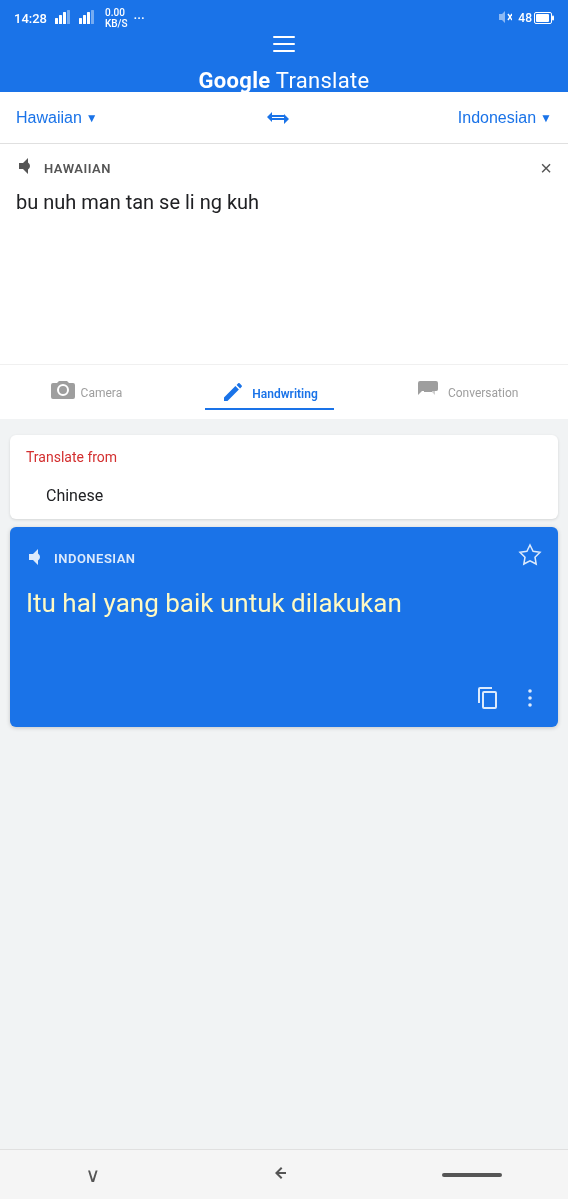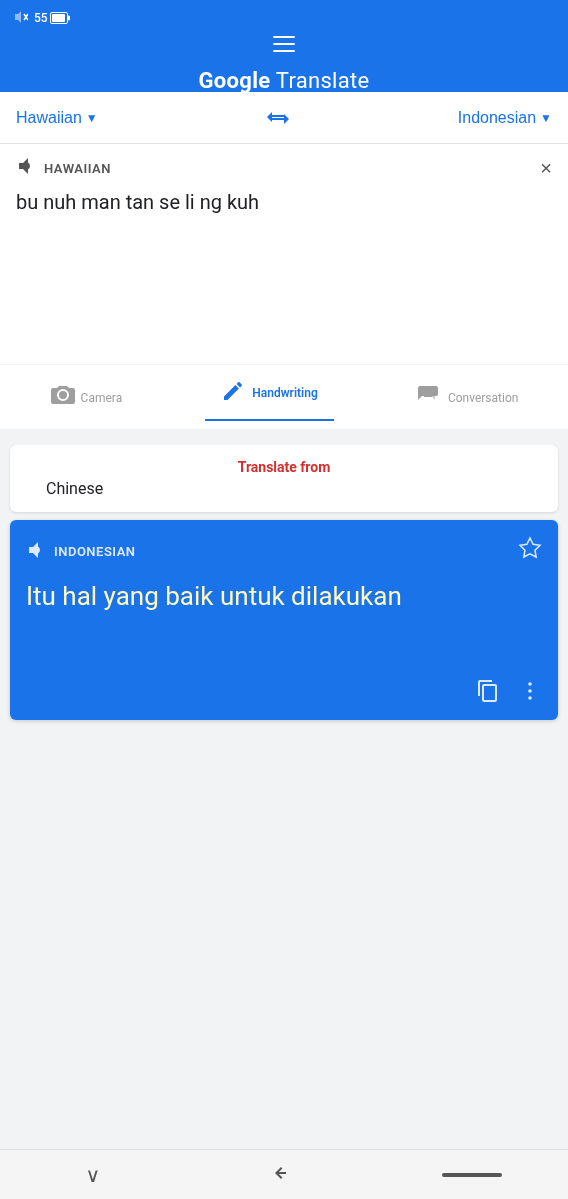--- a/index.html
+++ b/index.html
@@ -173,23 +173,22 @@
     .translate-from-card {
       background: white;
       margin: 8px 10px;
       border-radius: 6px;
       padding: 14px 16px;
       box-shadow: 0 1px 3px rgba(0,0,0,0.12);
     }
     .translate-from-label {
       color: #d32f2f;
       font-size: 14px;
-      font-weight: 700;
-      margin-bottom: 4px;
-      text-align: center;
+      font-weight: 400;
+      margin-bottom: 21px;
     }
     .translate-from-value {
       font-size: 16px;
       color: #202124;
       margin-left: 20px;
     }
 
     
     .result-card {
       background: #1a73e8;
@@ -270,30 +269,51 @@
       border-radius: 3px;
     }
 
     
     .bottom-spacer { height: 60px; }
   </style>
 </head>
 <body>
 
 <div class="status-bar">
+  <div class="status-left">
+    <span>14:28</span>
+    <span style="margin-left:4px;">
+      <svg width="18" height="14" viewBox="0 0 18 14" fill="white">
+        <rect x="0" y="8" width="3" height="6" rx="0.5"></rect>
+        <rect x="4" y="5" width="3" height="9" rx="0.5"></rect>
+        <rect x="8" y="2" width="3" height="12" rx="0.5"></rect>
+        <rect x="12" y="0" width="3" height="14" rx="0.5" opacity="0.4"></rect>
+      </svg>
+    </span>
+    <span style="margin-left:2px;">
+      <svg width="18" height="14" viewBox="0 0 18 14" fill="white">
+        <rect x="0" y="8" width="3" height="6" rx="0.5"></rect>
+        <rect x="4" y="5" width="3" height="9" rx="0.5"></rect>
+        <rect x="8" y="2" width="3" height="12" rx="0.5"></rect>
+        <rect x="12" y="0" width="3" height="14" rx="0.5" opacity="0.4"></rect>
+      </svg>
+    </span>
+    <span style="font-size:10px;margin-left:4px;">0.00<br>KB/S</span>
+    <span style="font-size:13px;margin-left:2px;">···</span>
+  </div>
   <div class="status-right">
     <span>
       <svg width="14" height="14" viewBox="0 0 14 14" fill="white">
         <path d="M7 1L4 4H1v6h3l3 3V1z" opacity="0.5"></path>
         <line x1="10" y1="4" x2="14" y2="10" stroke="white" stroke-width="1.5"></line>
         <line x1="14" y1="4" x2="10" y2="10" stroke="white" stroke-width="1.5"></line>
       </svg>
     </span>
     <span style="display:flex;align-items:center;gap:2px;">
-      <span style="font-size:12px;">55</span>
+      <span style="font-size:12px;">48</span>
       <svg width="20" height="12" viewBox="0 0 20 12" fill="none">
         <rect x="0.5" y="0.5" width="17" height="11" rx="1.5" stroke="white" stroke-width="1"></rect>
         <rect x="2" y="2" width="13" height="8" rx="1" fill="white"></rect>
         <rect x="18" y="3.5" width="2" height="5" rx="1" fill="white"></rect>
       </svg>
     </span>
   </div>
 </div>
 
 <div class="app-bar">
@@ -343,21 +363,21 @@
 
   <div class="mode-item">
     <span class="mode-icon">
       <svg width="26" height="22" viewBox="0 0 26 22" fill="#9e9e9e">
         <path d="M9 2L7 4H3a2 2 0 0 0-2 2v12a2 2 0 0 0 2 2h20a2 2 0 0 0 2-2V6a2 2 0 0 0-2-2h-4l-2-2H9zm4 15a6 6 0 1 1 0-12 6 6 0 0 1 0 12zm0-2a4 4 0 1 0 0-8 4 4 0 0 0 0 8z"></path>
       </svg>
     </span>
     <span class="mode-label">Camera</span>
   </div>
 
-  <div class="mode-item" style="border-bottom: 2.5px solid #1a73e8; padding-bottom: 12px;">
+  <div class="mode-item" style="border-bottom: 2.5px solid #1a73e8; padding-bottom: 0;">
     <span class="mode-icon active">
       <svg width="26" height="22" viewBox="0 0 26 22" fill="#1a73e8">
         <path d="M3 17.5V21h3.5L17.9 9.6l-3.5-3.5L3 17.5zM20.7 6.8c.4-.4.4-1 0-1.4l-2.1-2.1a1 1 0 0 0-1.4 0l-1.6 1.6 3.5 3.5 1.6-1.6z"></path>
       </svg>
     </span>
     <span class="mode-label active">Handwriting</span>
   </div>
 
   <div class="mode-item">
     <span class="mode-icon">

